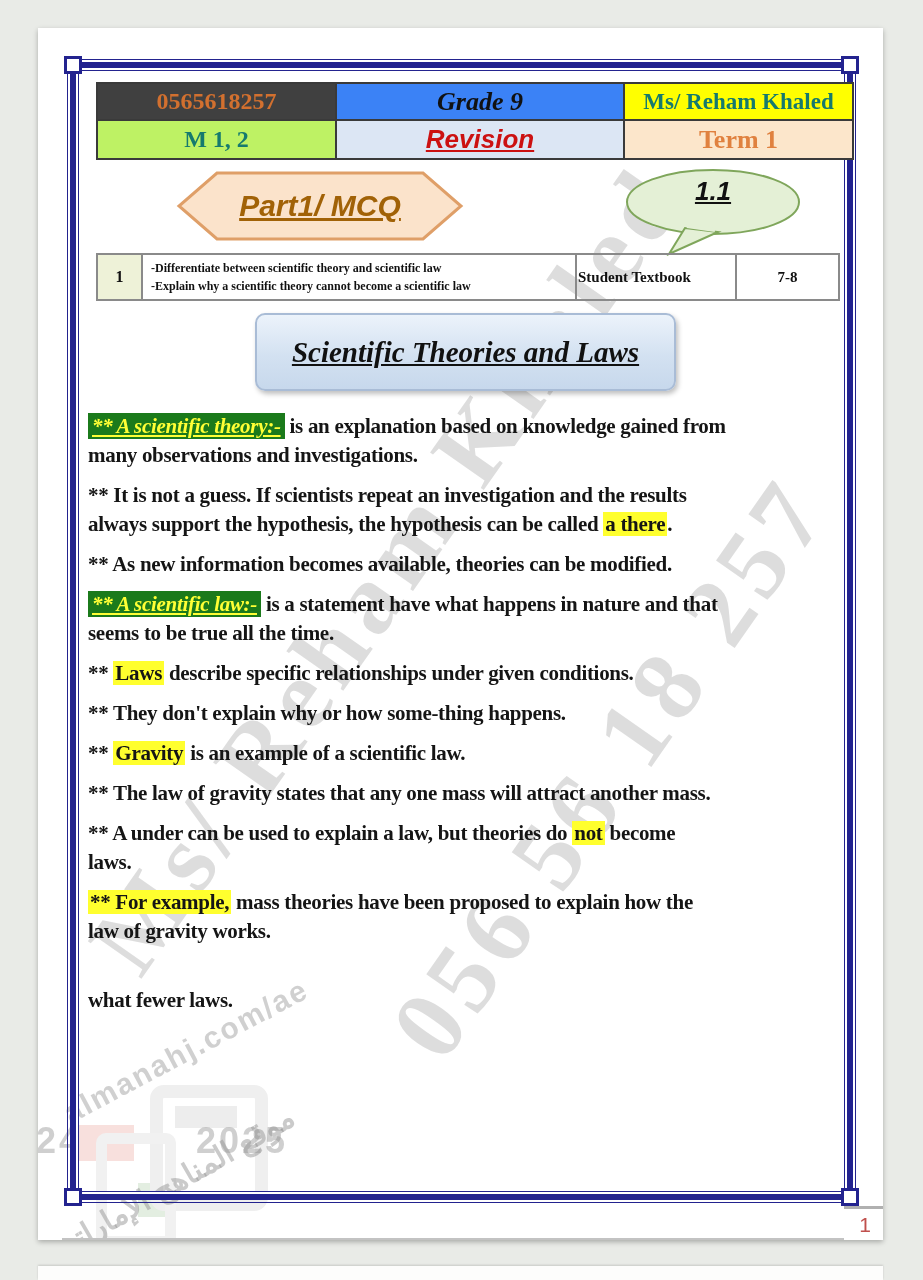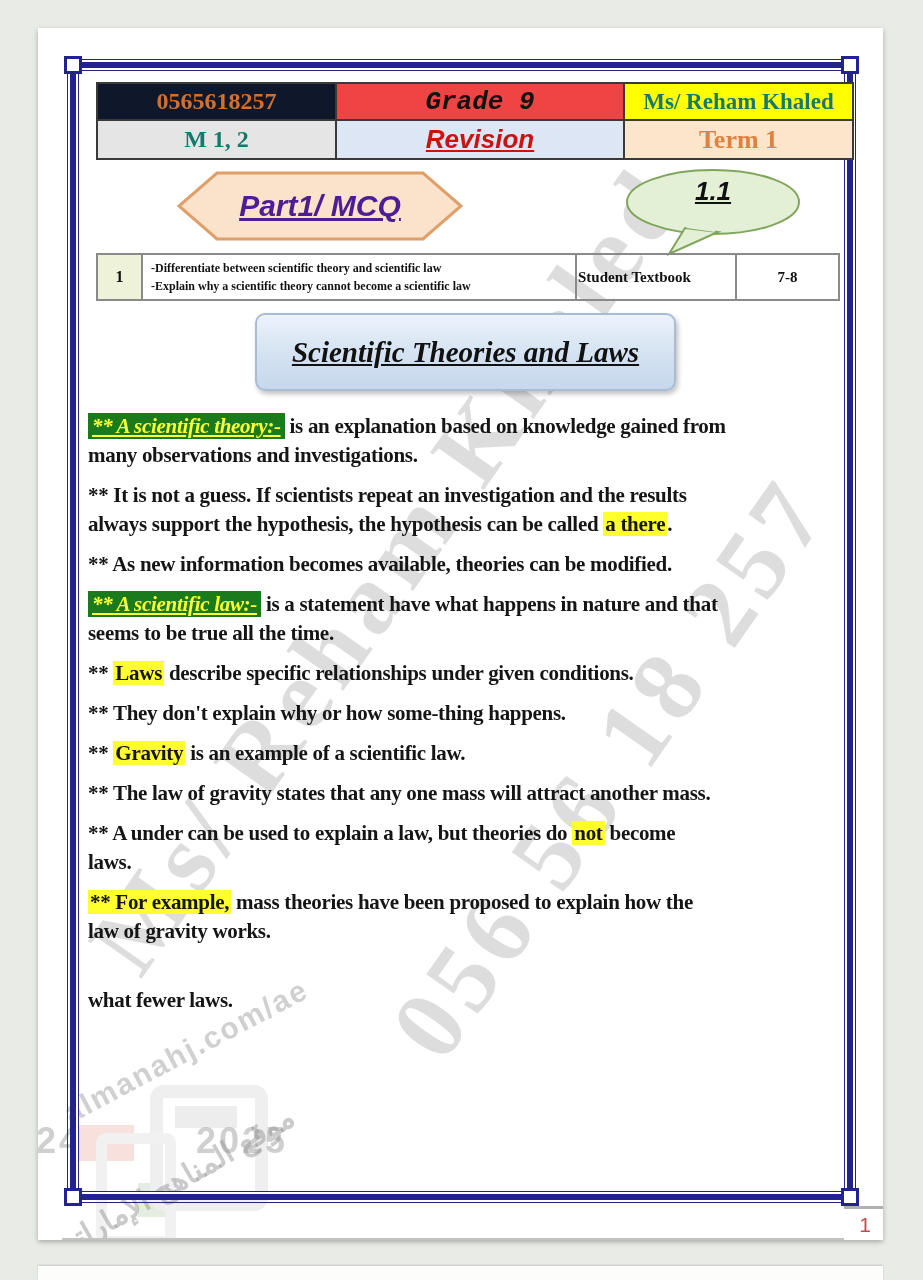--- a/index.html
+++ b/index.html
@@ -80,21 +80,21 @@
   .hc-teacher{width:225px;font-size:23px;font-weight:bold;}
   .hc-modules{font-size:24px;font-weight:bold;}
   .hc-doc{font-family:"Liberation Sans",sans-serif;font-size:26px;font-weight:bold;font-style:italic;text-decoration:underline;}
   .hc-term{font-size:26px;font-weight:bold;}
   
   .hexagon-wrap{position:absolute;left:137px;top:142px;width:290px;height:72px;z-index:3;}
   .hexagon-wrap .label{
     position:absolute;left:0;top:0;width:100%;height:100%;
     display:flex;align-items:center;justify-content:center;
     font-family:"Liberation Sans",sans-serif;font-size:30px;font-weight:bold;
-    font-style:italic;text-decoration:underline;color:#4c1d95;
+    font-style:italic;text-decoration:underline;color:#a16207;
   }
   .bubble-wrap{position:absolute;left:585px;top:140px;width:180px;height:88px;z-index:3;}
   .bubble-wrap .label{
     position:absolute;left:0;top:8px;width:100%;text-align:center;
     font-family:"Liberation Sans",sans-serif;font-size:26px;font-weight:bold;
     font-style:italic;text-decoration:underline;color:#111;
   }
   
   .obj-table{
     position:absolute;left:58px;top:225px;width:744px;border-collapse:collapse;
@@ -158,26 +158,26 @@
   <div class="frame">
     <div class="corner tl"></div>
     <div class="corner tr"></div>
     <div class="corner bl"></div>
     <div class="corner br"></div>
   </div>
 
   <table class="header-table">
     <tbody>
         <tr>
-      <td class="hcell hc-phone" style="background: #0f172a; color: rgb(210, 112, 47);">0565618257</td>
-      <td class="hcell hc-grade" style="background: #ef4444; color: rgb(17, 17, 17); font-family: Liberation Mono, monospace;">Grade 9</td>
+      <td class="hcell hc-phone" style="background: #404040; color: rgb(210, 112, 47);">0565618257</td>
+      <td class="hcell hc-grade" style="background: #3b82f6; color: rgb(17, 17, 17);">Grade 9</td>
       <td class="hcell hc-teacher" style="background: rgb(255, 255, 0); color: rgb(21, 122, 110);">Ms/ Reham Khaled</td>
     </tr>
     <tr>
-      <td class="hcell hc-modules" style="background: #e5e5e5; color: rgb(21, 122, 110);">M 1, 2</td>
+      <td class="hcell hc-modules" style="background: #bef264; color: rgb(21, 122, 110);">M 1, 2</td>
       <td class="hcell hc-doc" style="background: rgb(220, 230, 244); color: rgb(204, 17, 17);">Revision</td>
       <td class="hcell hc-term" style="background: rgb(252, 230, 203); color: rgb(224, 129, 63);">Term 1</td>
     </tr>
   </tbody>
     </table>
 
   <div class="hexagon-wrap">
     <svg width="290" height="72">
       <polygon points="42,3 248,3 286,36 248,69 42,69 4,36" fill="#fbe3cb" stroke="#df9f68" stroke-width="3"></polygon>
     </svg>

